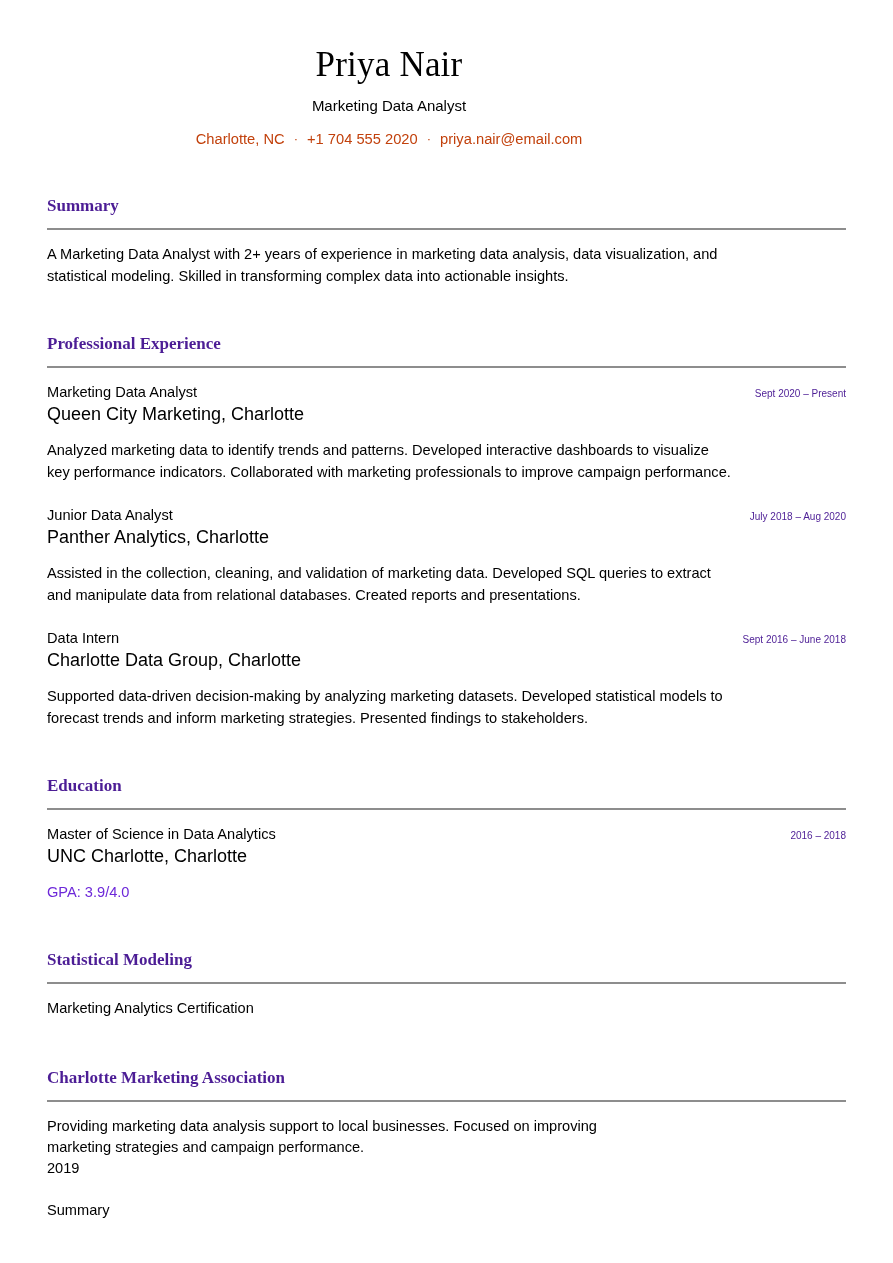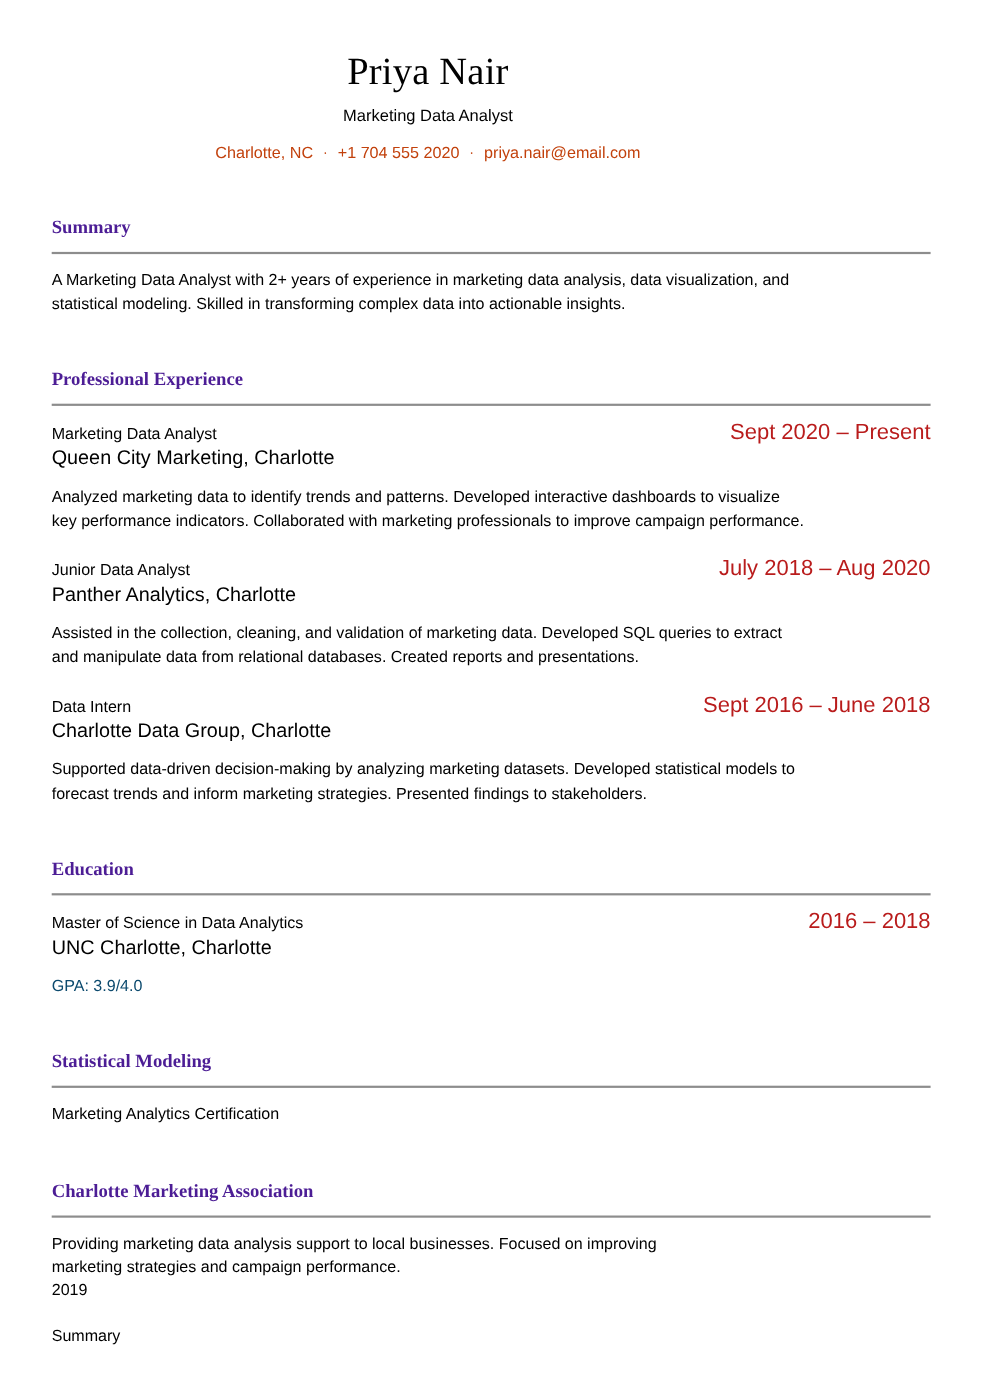--- a/index.html
+++ b/index.html
@@ -104,43 +104,43 @@
     justify-content: space-between;
     align-items: baseline;
     width: 799px;
   }
   .entry-role {
     font-size: 14.6px;
     line-height: 21px;
     color: #000;
   }
   .entry-date {
-    font-size: 20px;
-    line-height: 21px;
-    color: #b91c1c;
+    font-size: 10px;
+    line-height: 21px;
+    color: #4c1d95;
     white-space: nowrap;
     text-align: center;
   }
   .entry-org {
     font-size: 18px;
     line-height: 21px;
     color: #000;
   }
   .entry-desc {
     font-size: 14.6px;
     line-height: 21.5px;
     margin: 15px 0 0 0;
     color: #000;
     max-width: 790px;
   }
   .entry-extra {
     font-size: 14.6px;
     line-height: 21px;
     margin: 15px 0 0 0;
-    color: #0c4a6e;
+    color: #6d28d9;
   }
   .plain-line {
     font-size: 14.6px;
     line-height: 21px;
     margin: 0;
     color: #000;
   }
   .spacer-line {
     height: 21px;
   }

